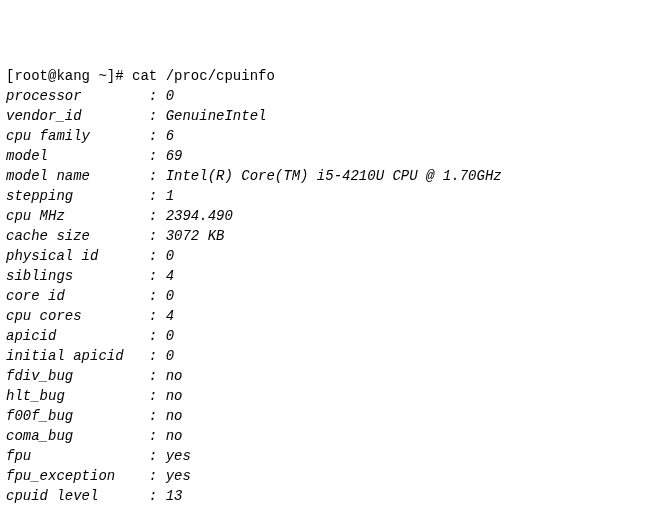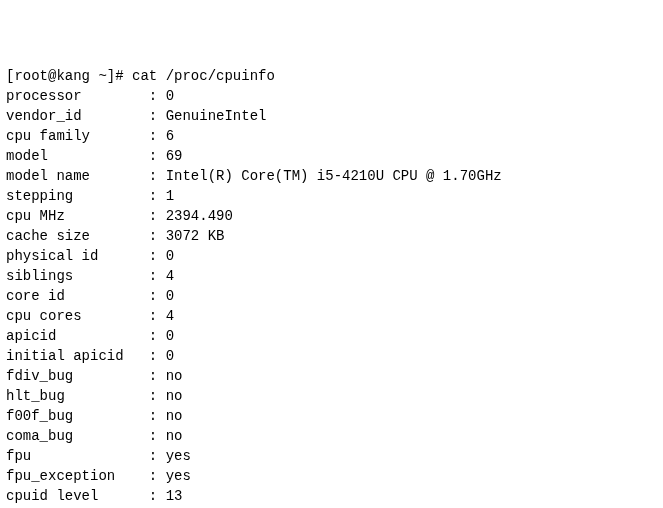--- a/index.html
+++ b/index.html
@@ -10,21 +10,21 @@
     font-size: 14px;
     line-height: 20px;
     color: #000000;
     white-space: pre;
     width: 663px;
     height: 508px;
     box-sizing: border-box;
     overflow: hidden;
   }
   .prompt-line { display: block; }
-  .kv { display: block; }
+  .kv { display: block; font-style: italic; }
   .key { display: inline-block; width: 17ch; }
   .sep { display: inline; }
   .val { display: inline; }
 </style>
 </head>
 <body>
 
 
 <span class="prompt-line">[root@kang ~]# cat /proc/cpuinfo</span><span id="rows"><span class="kv"><span class="key">processor</span><span class="sep">: </span><span class="val">0</span></span><span class="kv"><span class="key">vendor_id</span><span class="sep">: </span><span class="val">GenuineIntel</span></span><span class="kv"><span class="key">cpu family</span><span class="sep">: </span><span class="val">6</span></span><span class="kv"><span class="key">model</span><span class="sep">: </span><span class="val">69</span></span><span class="kv"><span class="key">model name</span><span class="sep">: </span><span class="val">Intel(R) Core(TM) i5-4210U CPU @ 1.70GHz</span></span><span class="kv"><span class="key">stepping</span><span class="sep">: </span><span class="val">1</span></span><span class="kv"><span class="key">cpu MHz</span><span class="sep">: </span><span class="val">2394.490</span></span><span class="kv"><span class="key">cache size</span><span class="sep">: </span><span class="val">3072 KB</span></span><span class="kv"><span class="key">physical id</span><span class="sep">: </span><span class="val">0</span></span><span class="kv"><span class="key">siblings</span><span class="sep">: </span><span class="val">4</span></span><span class="kv"><span class="key">core id</span><span class="sep">: </span><span class="val">0</span></span><span class="kv"><span class="key">cpu cores</span><span class="sep">: </span><span class="val">4</span></span><span class="kv"><span class="key">apicid</span><span class="sep">: </span><span class="val">0</span></span><span class="kv"><span class="key">initial apicid</span><span class="sep">: </span><span class="val">0</span></span><span class="kv"><span class="key">fdiv_bug</span><span class="sep">: </span><span class="val">no</span></span><span class="kv"><span class="key">hlt_bug</span><span class="sep">: </span><span class="val">no</span></span><span class="kv"><span class="key">f00f_bug</span><span class="sep">: </span><span class="val">no</span></span><span class="kv"><span class="key">coma_bug</span><span class="sep">: </span><span class="val">no</span></span><span class="kv"><span class="key">fpu</span><span class="sep">: </span><span class="val">yes</span></span><span class="kv"><span class="key">fpu_exception</span><span class="sep">: </span><span class="val">yes</span></span><span class="kv"><span class="key">cpuid level</span><span class="sep">: </span><span class="val">13</span></span><span class="kv"><span class="key">wp</span></span></span>
 

